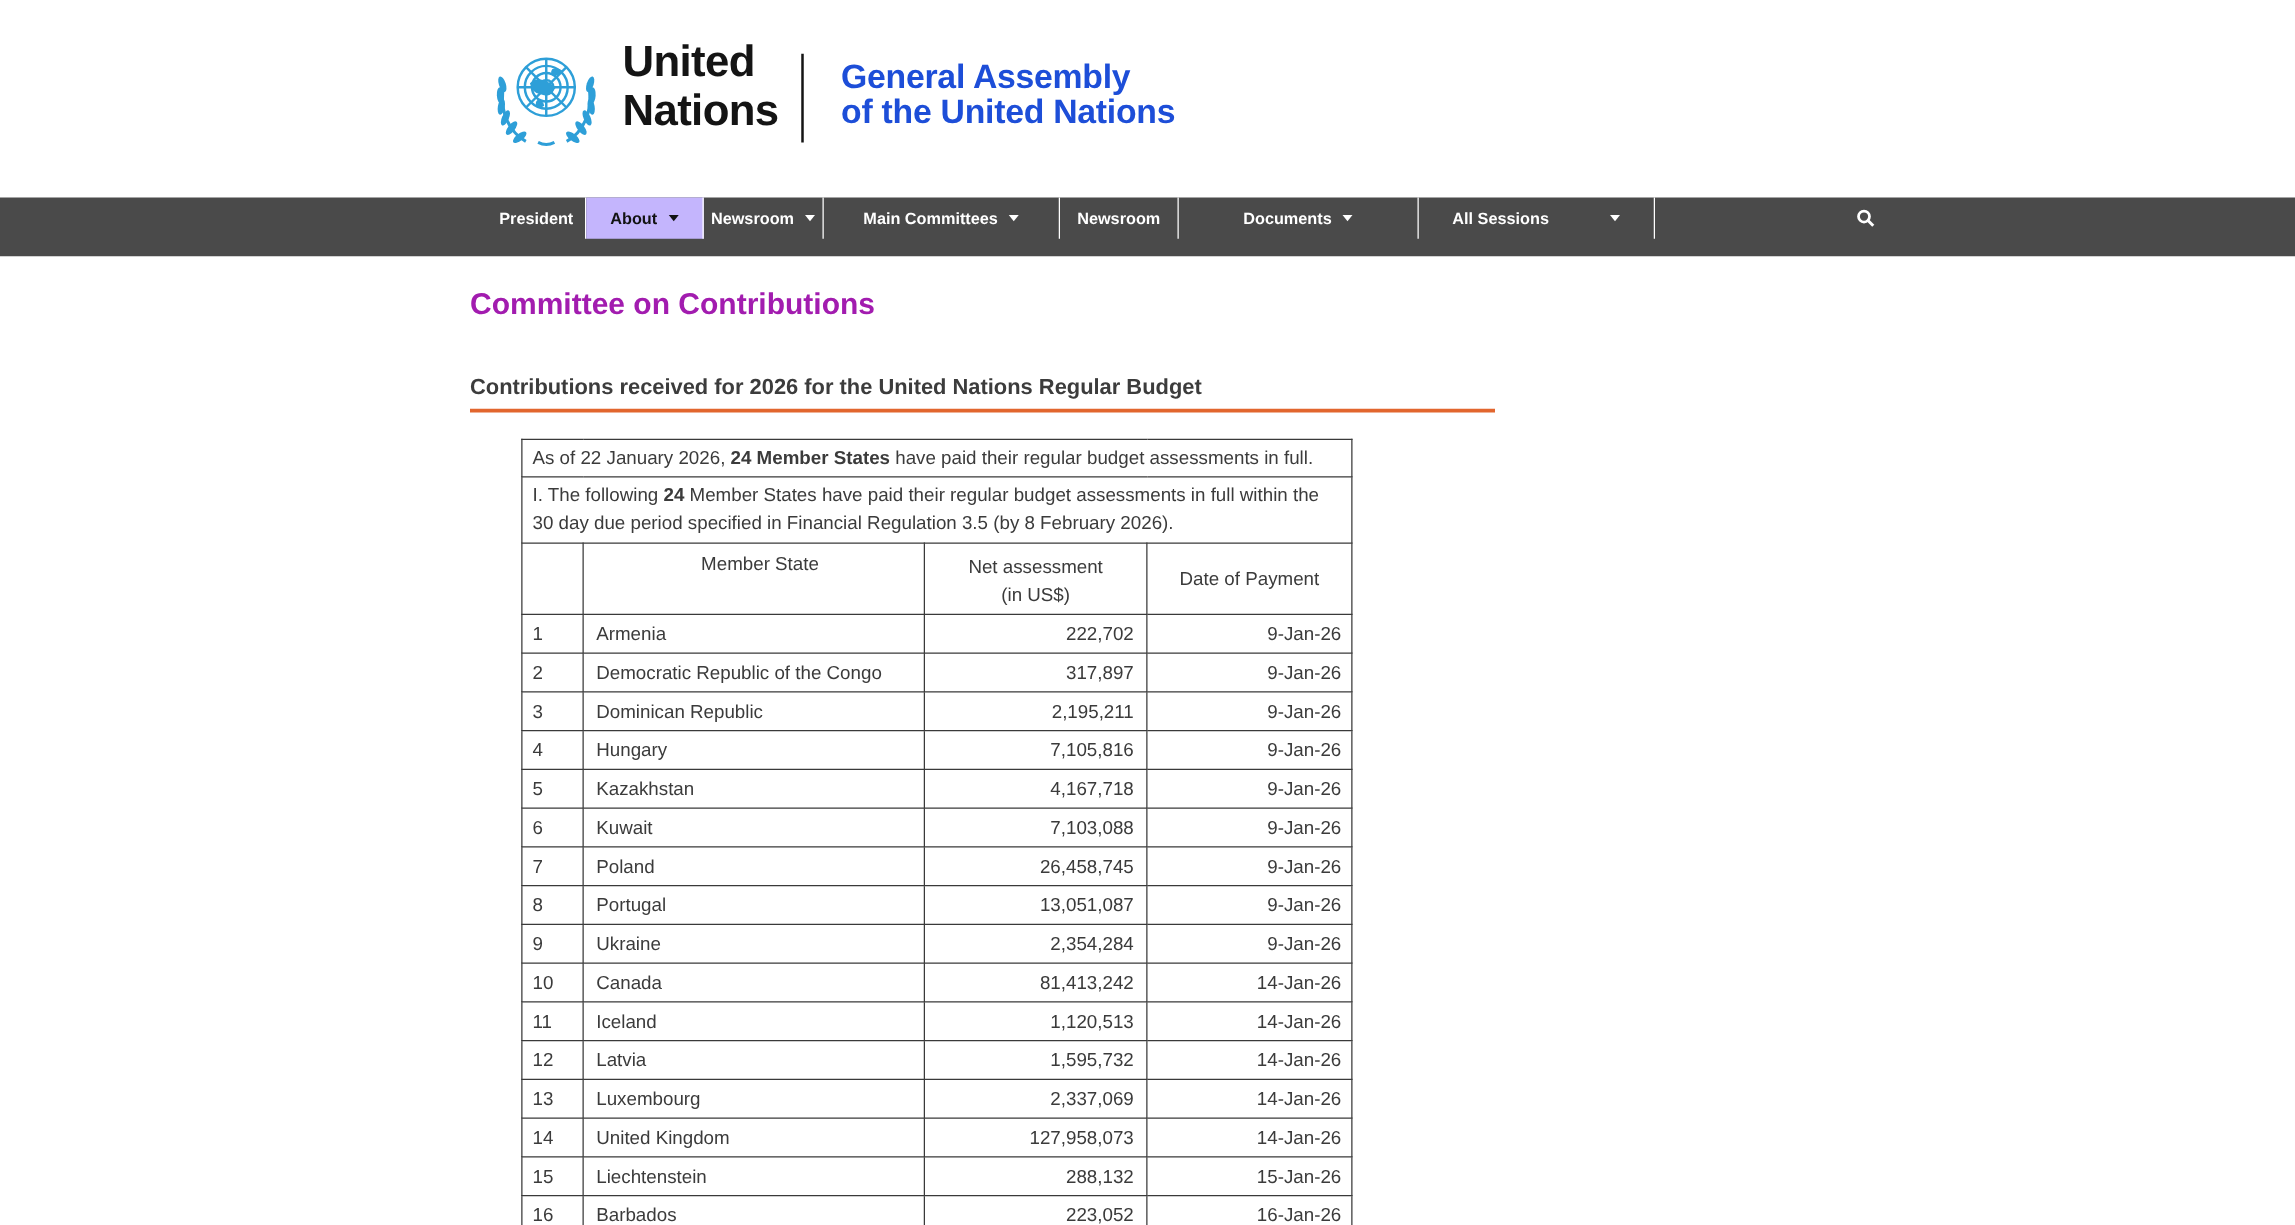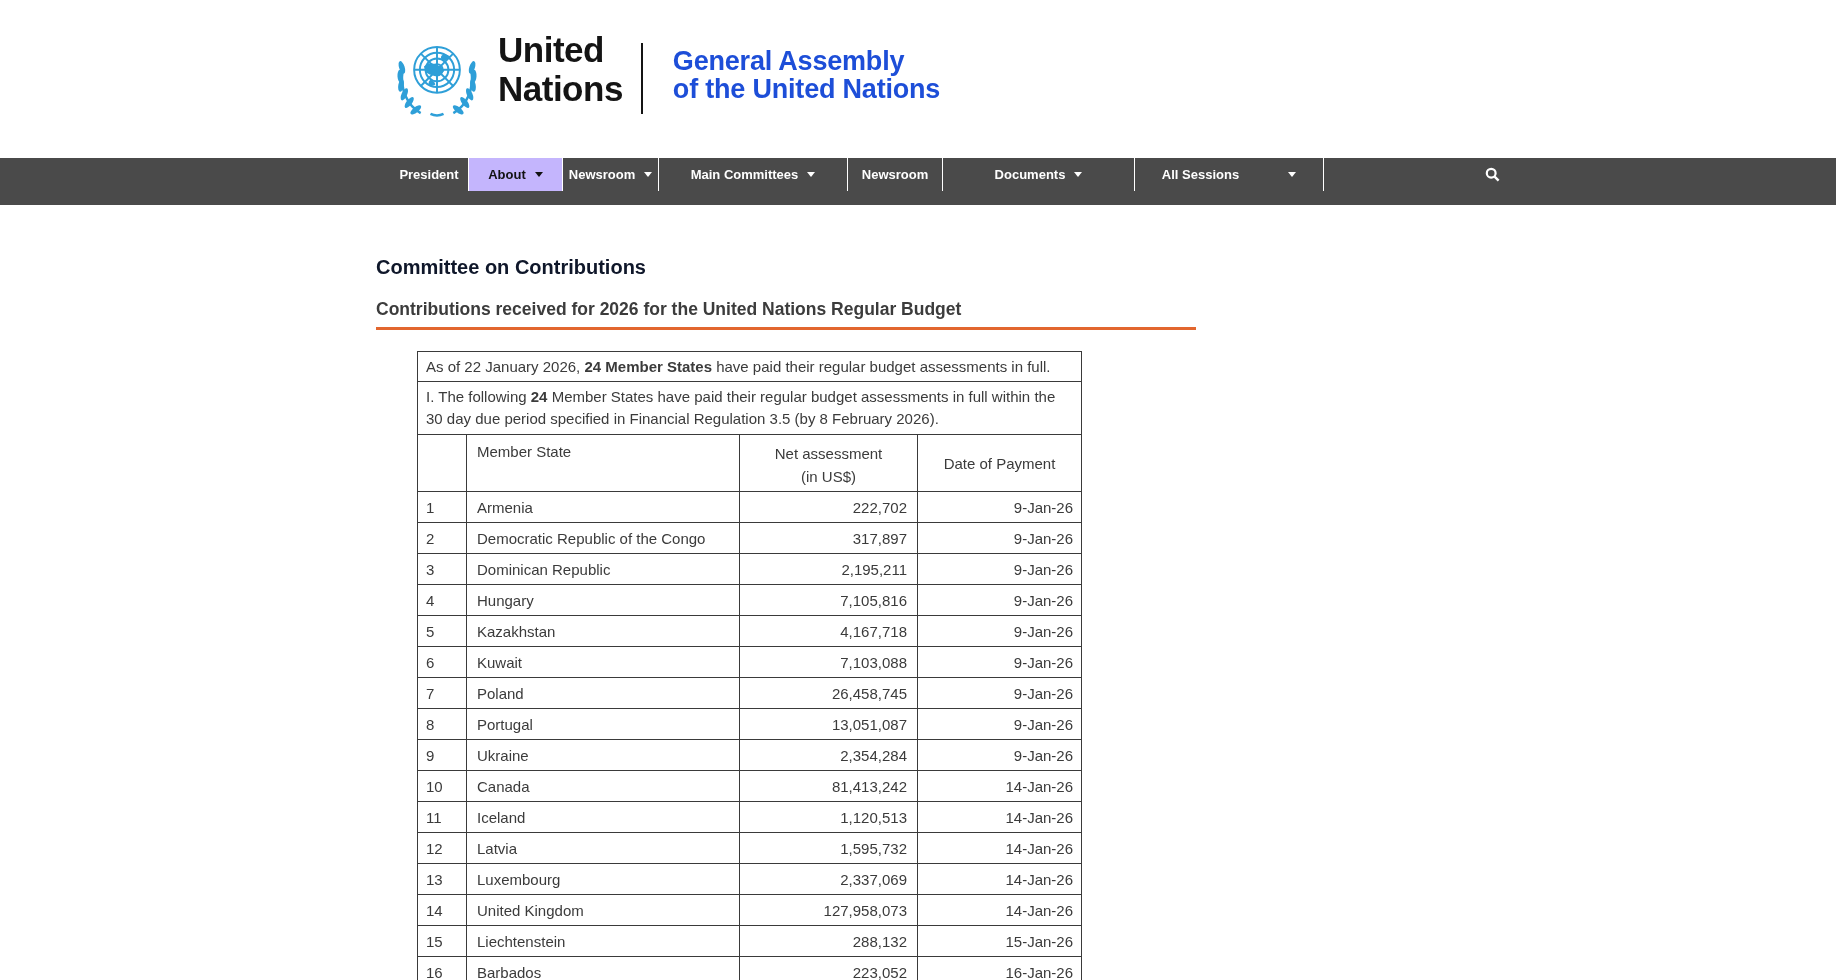--- a/index.html
+++ b/index.html
@@ -42,21 +42,21 @@
   .w-allsessions { width:189px;gap:40px; }
   .caret {
     display:inline-block; width:0; height:0; margin-left:9px;
     border-left:4px solid transparent; border-right:4px solid transparent;
     border-top:5px solid currentColor;
   }
   .search-btn { left:1478px; top:160px; width:28px; height:28px; display:flex;
     align-items:center; justify-content:center; cursor:pointer; }
 
   
-  .page-title { left:376px; top:256px; font-size:20px; font-weight:bold; color:#0f172a; }
+  .page-title { left:376px; top:230px; font-size:24px; font-weight:bold; color:#a21caf; }
   .page-heading { left:376px; top:299px; font-size:17.5px; font-weight:bold; color:#3c3c3c; }
   .orange-rule { left:376px; top:327px; width:820px; height:3px; background:#e2662e; }
 
   
   table.contrib {
     position:absolute; left:417px; top:351px; width:664px;
     border-collapse:collapse; table-layout:fixed;
     font-size:15px; color:#3b3b3b; background:#fff;
   }
   table.contrib td, table.contrib th { border:1px solid #3a3a3a; overflow:hidden; }
@@ -64,21 +64,21 @@
   .col-state { width:273px; }
   .col-amount { width:178px; }
   .col-date { width:164px; }
 
   tr.note-row td { height:29px; padding:0 8px; font-weight:normal; }
   tr.section-row td { height:48px; padding:2px 10px 2px 8px; line-height:1.5; }
   .b { font-weight:bold; }
 
   tr.head-row { height:57px; }
   tr.head-row td { font-weight:normal; }
-  td.h-state { vertical-align:top; text-align:left; padding:8px 0 0 10px; }
+  td.h-state { vertical-align:top; text-align:center; padding:8px 0 0 10px; }
   td.h-amount { vertical-align:top; text-align:center; padding-top:8px; line-height:1.5; }
   td.h-date { vertical-align:middle; text-align:center; }
 
   tr.data-row { height:31px; }
   td.c-num { padding-left:8px; }
   td.c-state { padding-left:10px; }
   td.c-amount { text-align:right; padding-right:10px; }
   td.c-date { text-align:right; padding-right:8px; }
 </style>
 </head>

